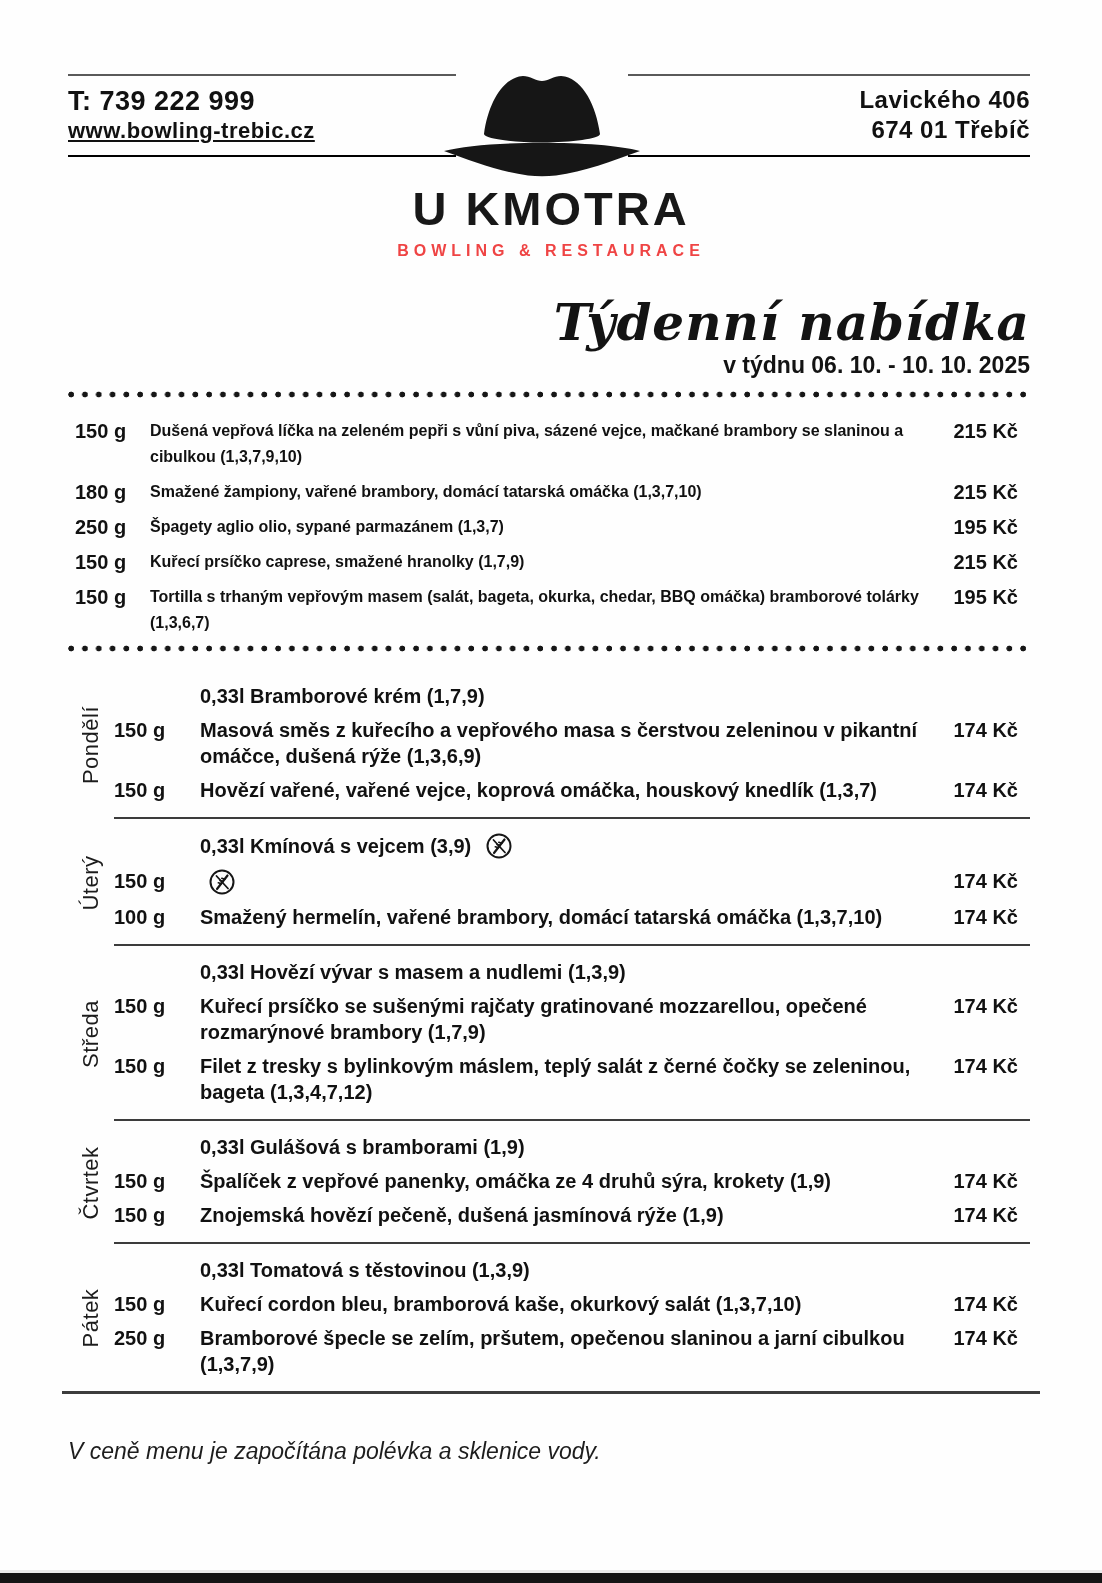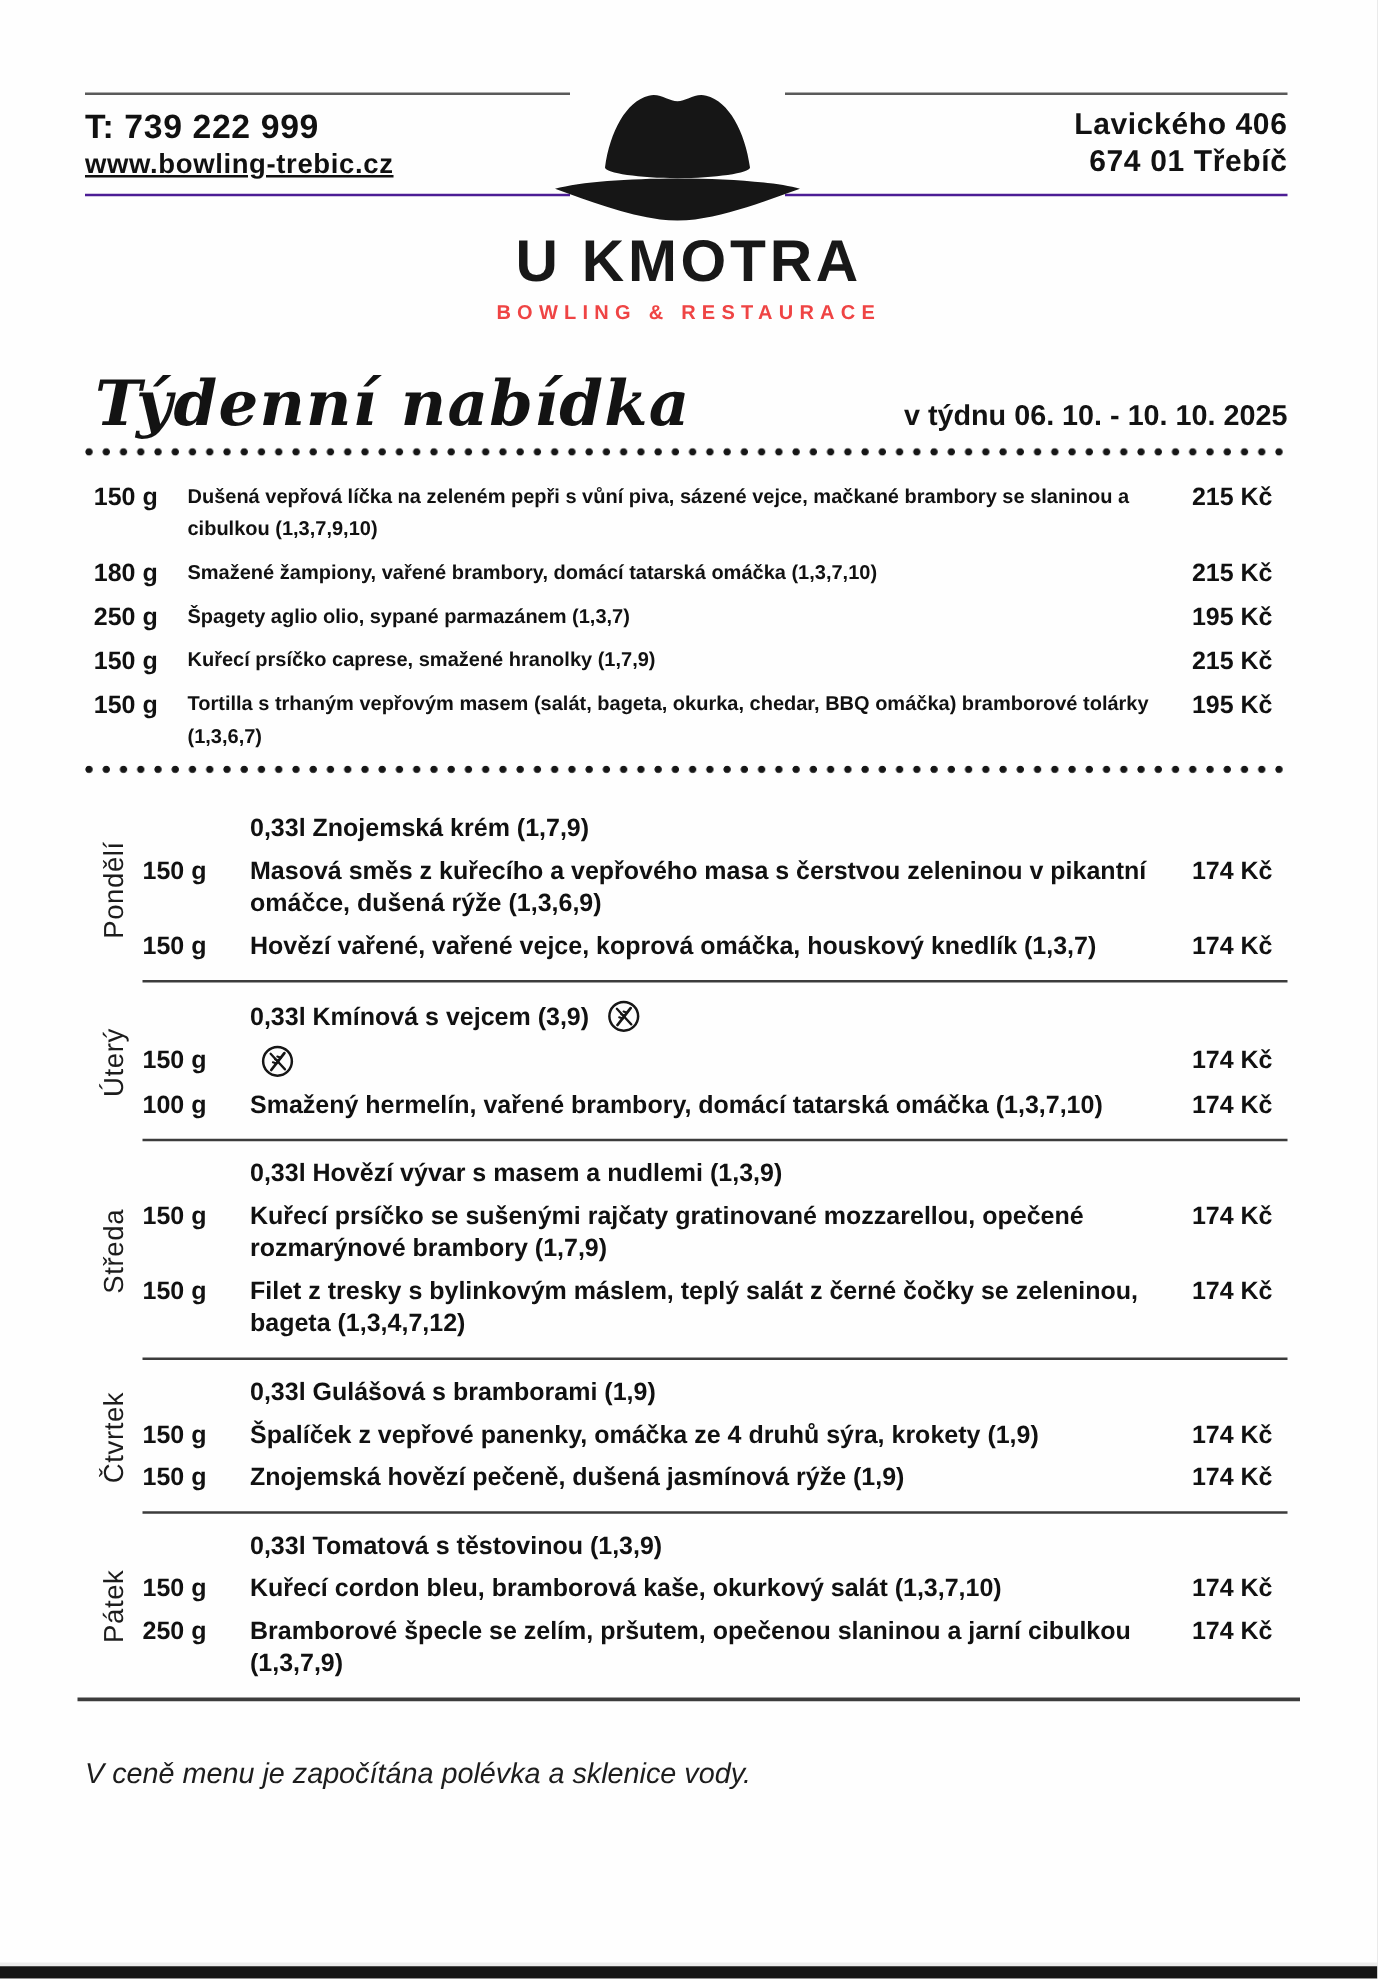--- a/index.html
+++ b/index.html
@@ -9,21 +9,21 @@
     position:relative; width:1102px; height:1583px; background:#fefefe;
     margin:0 auto; overflow:hidden;
   }
 
   
   .header {
     display:grid; grid-template-columns: 388px 1fr 402px;
     margin:74px 72px 0 68px;
   }
   .contact-block, .address-block {
-    border-top:2px solid #5a5a5a; border-bottom:2px solid #4c1d95;
+    border-top:2px solid #5a5a5a; border-bottom:2px solid #000000;
     padding:9px 0 10px;
   }
   .contact-phone { font-size:27px; font-weight:bold; letter-spacing:.5px; line-height:32px; }
   .contact-web   { font-size:22px; font-weight:bold; letter-spacing:.5px; line-height:27px;text-decoration:underline; }
   .address-block { text-align:right; }
   .address-line  { font-size:24px; font-weight:bold; letter-spacing:.5px; line-height:30px; }
   .logo-cell { position:relative; }
   .hat-svg { position:absolute; left:50%; top:-2px; transform:translateX(-50%); }
   .logo-wordmark {
     text-align:center; font-size:47px; font-weight:bold; letter-spacing:3px;
@@ -31,20 +31,21 @@
   }
   .logo-subtitle {
     text-align:center; font-size:16px; font-weight:bold; letter-spacing:5px;
     margin-top:6px; color:#ef4444;
   }
 
   
   .section-head {
     display:flex; justify-content:space-between; align-items:flex-end;
     margin:34px 72px 0 68px;
+    flex-direction:column;
   }
   .script-title {
     font-family:"DejaVu Serif", serif; font-style:italic; font-weight:bold;
     font-size:50px; line-height:58px; letter-spacing:1px; padding-left:8px; color:#131313;
   }
   .date-range { font-size:23px; font-weight:bold; padding-bottom:6px; color:#131313; }
   .dotted-rule {
     height:7px; margin:6px 72px 0 68px;
     background-image:radial-gradient(circle at 3.2px 3.5px, #161616 2.6px, transparent 3.2px);
     background-size:13.8px 7px; background-repeat:repeat-x;
@@ -147,21 +148,21 @@
 
   <div class="dotted-rule"></div>
   <div class="daily-list" id="daily-list">
   <section class="day-block">
     <div class="day-gutter">
       <span class="day-label">Pondělí</span>
     </div>
     <div class="day-content">
       <div class="d-row soup-row">
         <div class="d-weight"></div>
-        <div class="d-desc soup-desc"><span class="soup-text">0,33l Znojemská krém (1,7,9)</span></div>
+        <div class="d-desc soup-desc"><span class="soup-text">0,33l Bramborové krém (1,7,9)</span></div>
         <div class="d-price"></div>
       </div>
 
   <div class="d-row">
     <div class="d-weight">150 g</div>
     <div class="d-desc"><span class="desc-text">Masová směs z kuřecího a vepřového masa s čerstvou zeleninou v pikantní omáčce, dušená rýže (1,3,6,9)</span></div>
     <div class="d-price">174 Kč</div>
   </div>
 
   <div class="d-row">

